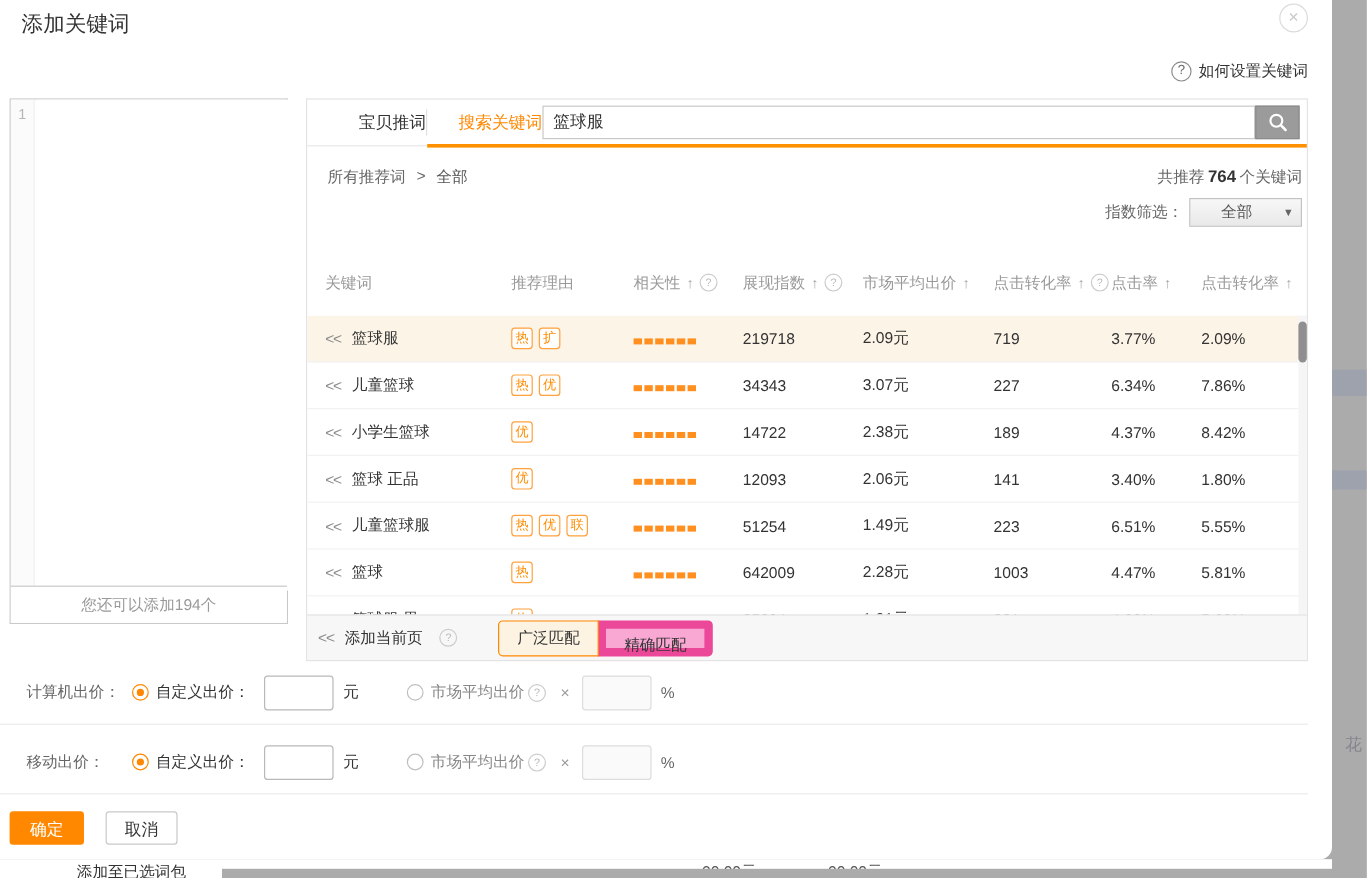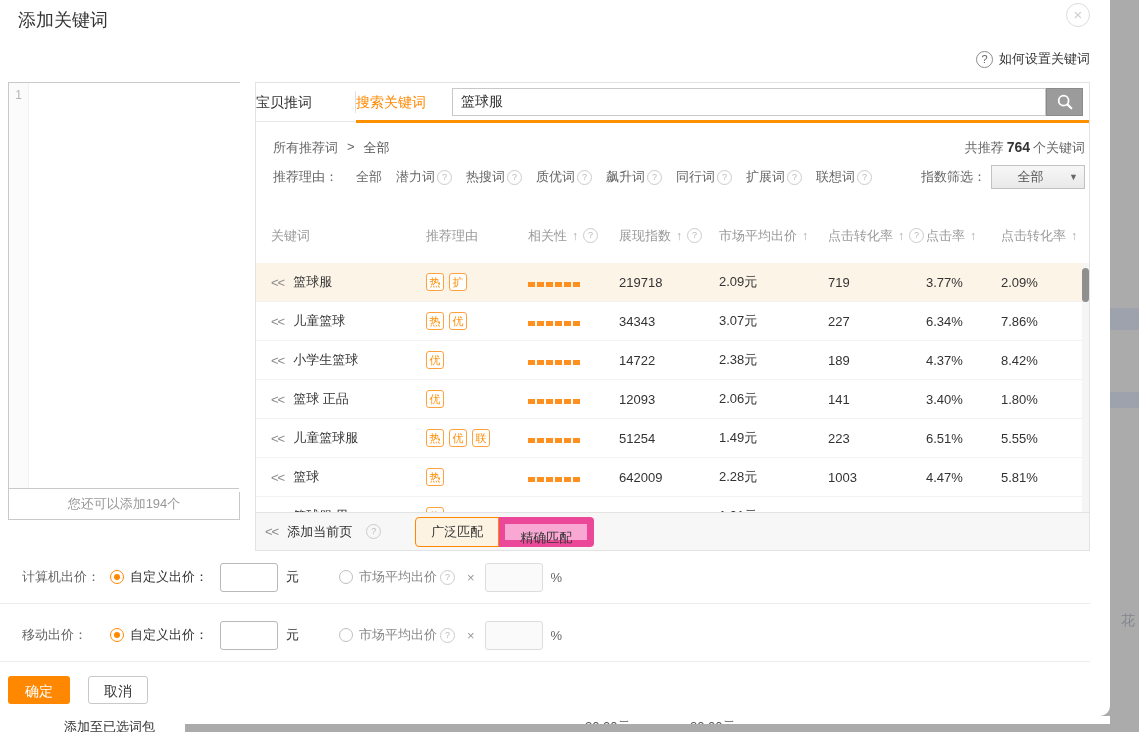--- a/index.html
+++ b/index.html
@@ -17,21 +17,21 @@
   
   .left-panel{position:absolute;left:8px;top:82px;width:232px;height:438px;border:1px solid #c9c9c9;box-sizing:border-box}
   .lp-gutter{position:absolute;left:0;top:0;width:20px;height:405px;background:#fbfbfb;border-right:1px solid #f1f1f1;
     color:#b5b5b5;font-size:12px;text-align:center;padding-top:5px;box-sizing:border-box}
   .lp-text{position:absolute;left:21px;top:0;width:209px;height:405px;border:none;outline:none;resize:none;font-family:inherit;font-size:13px}
   .lp-hint{position:absolute;left:0;bottom:0;width:100%;height:31px;border-top:1px solid #c9c9c9;color:#999;
     font-size:13px;text-align:center;line-height:30px;box-sizing:border-box;background:#fff}
   
   .right-panel{position:absolute;left:255px;top:82px;width:835px;height:469px;border:1px solid #e3e3e3;box-sizing:border-box;background:#fff}
   .tabbar{position:relative;height:39px;border-bottom:1px solid #e8e8e8;box-sizing:border-box}
-  .tab{position:absolute;top:0;height:38px;line-height:38px;font-size:14px;color:#333;text-align:left;cursor:pointer}
+  .tab{position:absolute;top:0;height:38px;line-height:38px;font-size:14px;color:#333;text-align:right;cursor:pointer}
   .tab.t1{left:0;width:99px}
   .tab-sep{position:absolute;left:99px;top:8px;width:1px;height:22px;background:#e0e0e0}
   .tab.t2{left:100px;width:96px;color:#ff8800;font-weight:normal}
   .search-input{position:absolute;left:196px;top:5px;width:594px;height:28px;box-sizing:border-box;border:1px solid #c9c9c9;
     padding:0 8px;font-size:14px;color:#333;font-family:inherit;outline:none}
   .search-btn{position:absolute;left:790px;top:5px;width:37px;height:28px;background:#9b9b9b;border:1px solid #8b8b8b;
     box-sizing:border-box;display:flex;align-items:center;justify-content:center;cursor:pointer;padding:0}
   .orange-line{position:absolute;left:100px;right:0;bottom:-2px;height:3px;background:#ff9000}
   
   .filters{position:relative;height:86px;font-size:13px}
@@ -163,24 +163,20 @@
 
       <div class="filters">
         <div class="f-row1">
           <span>所有推荐词</span>
           <span>&gt;</span>
           <span class="val">全部</span>
         </div>
         <div class="f-total">
           <span>共推荐</span><b>764</b><span>个关键词</span>
         </div>
-        <div class="f-row2">
-          <span class="rlabel">推荐理由：</span>
-          <span><span class="opt">全部</span><span class="opt">潜力词<i class="q">?</i></span><span class="opt">热搜词<i class="q">?</i></span><span class="opt">质优词<i class="q">?</i></span><span class="opt">飙升词<i class="q">?</i></span><span class="opt">同行词<i class="q">?</i></span><span class="opt">扩展词<i class="q">?</i></span><span class="opt">联想词<i class="q">?</i></span></span>
-        </div>
         <div class="f-index">
           <span>指数筛选：</span>
           <div class="dropdown">
             <span class="dval">全部</span>
             <span class="darr">▼</span>
           </div>
         </div>
       </div>
 
       <div class="thead">

